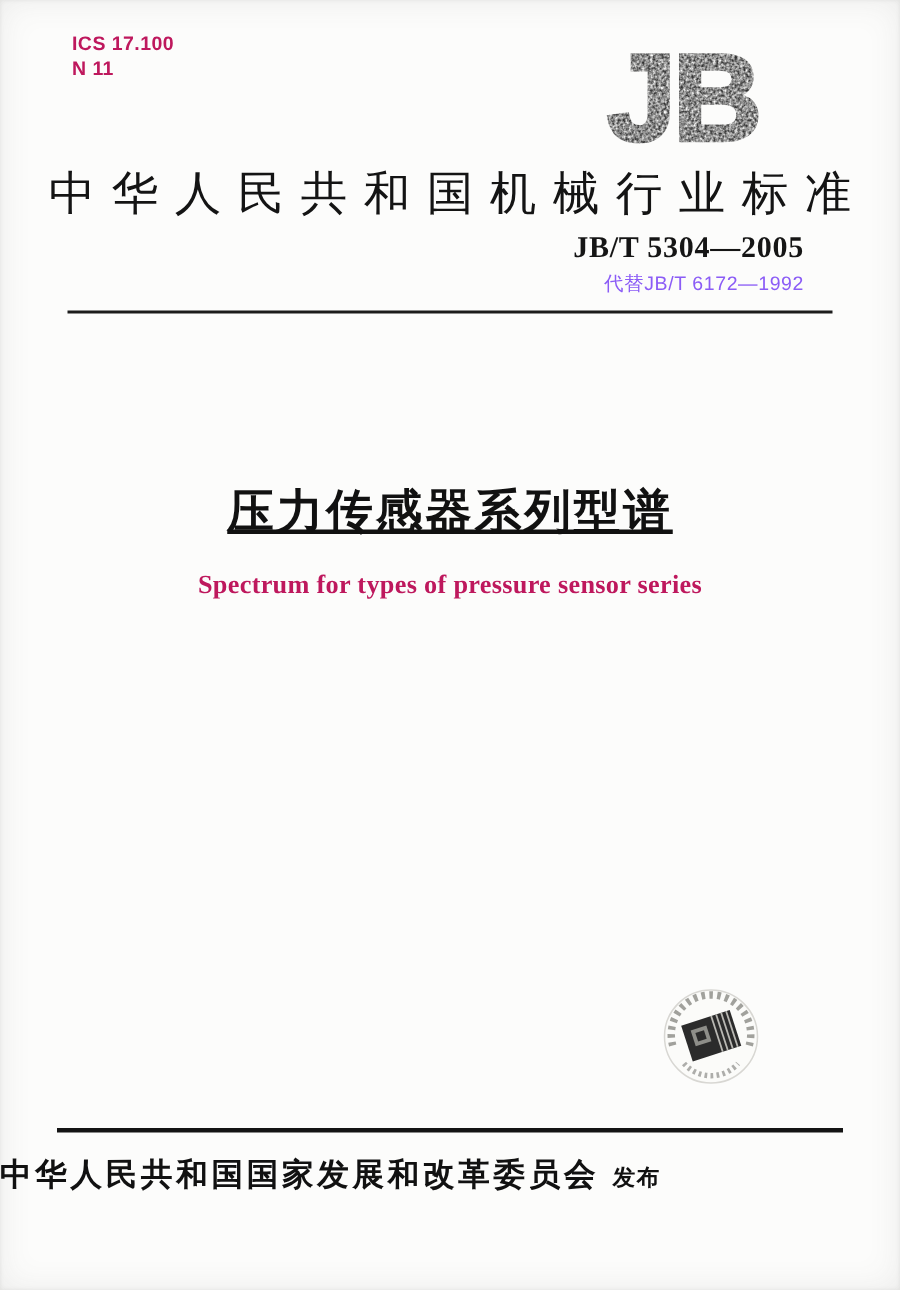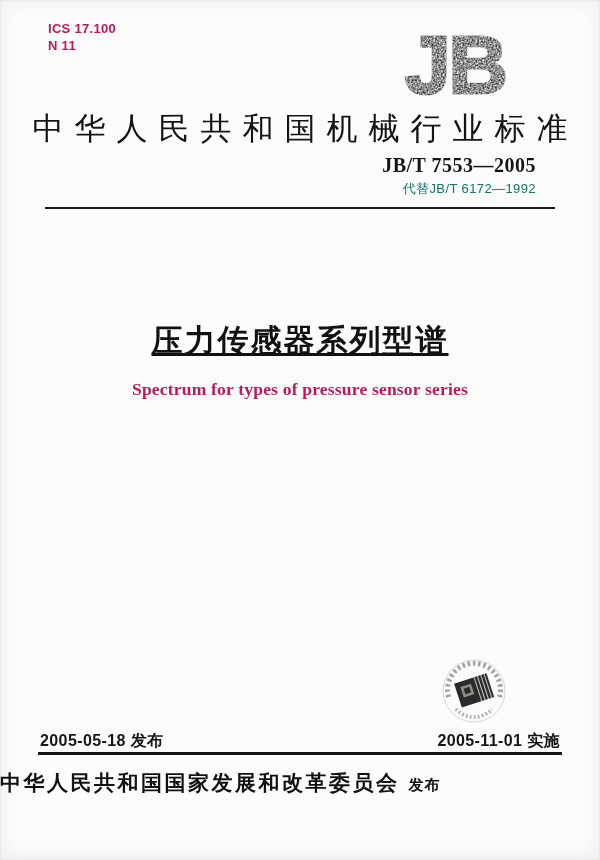--- a/index.html
+++ b/index.html
@@ -36,21 +36,21 @@
   .std-block {
     position:absolute; right:64px; top:154px;
     text-align:right; white-space:nowrap;
   }
   .std-number {
     font-family:"Liberation Serif","DejaVu Serif",serif;
     font-size:20px; font-weight:700; letter-spacing:0.5px; color:#151515;
   }
   .std-replaces {
     margin-top:3px;
-    font-size:13px; font-weight:500; color:#0f766e;
+    font-size:13px; font-weight:500; color:#8b5cf6;
     letter-spacing:0.4px;
   }
   .rule-top {
     position:absolute; left:45px; right:45px; top:207px;
     height:2px; background:#1c1c1c;
   }
   
   .doc-title {
     position:absolute; top:320px; left:0; width:100%;
     text-align:center;
@@ -108,21 +108,21 @@
         <feColorMatrix in="noise" type="matrix" values="0 0 0 0 0  0 0 0 0 0  0 0 0 0 0  0 0 0 1.6 -0.25" result="speckle"></feColorMatrix>
         <feComposite in="SourceGraphic" in2="speckle" operator="in"></feComposite>
       </filter>
     </defs>
     <text x="2" y="75" font-size="82" font-weight="bold" letter-spacing="-2" font-family="Liberation Sans, DejaVu Sans, sans-serif" fill="#333333" stroke="#333333" stroke-width="3" filter="url(#grain)">JB</text>
   </svg>
 
   <div class="header-title">中华人民共和国机械行业标准</div>
 
   <div class="std-block">
-    <div class="std-number">JB/T 7553—2005</div>
+    <div class="std-number">JB/T 5304—2005</div>
     <div class="std-replaces">代替JB/T 6172—1992</div>
   </div>
 
   <div class="rule-top"></div>
 
   <div class="doc-title">压力传感器系列型谱</div>
   <div class="doc-subtitle">Spectrum for types of pressure sensor series</div>
 
   <svg class="seal" viewBox="0 0 68 68">
     <circle cx="34" cy="34" r="31" fill="#fbfbf9" stroke="#d8d7d3" stroke-width="1"></circle>
@@ -137,24 +137,20 @@
       <rect x="24.5" y="28.5" width="6" height="6" fill="#2b2b2b"></rect>
       <g stroke="#b9b8b3" stroke-width="1.2">
         <line x1="38" y1="21" x2="38" y2="46"></line>
         <line x1="41.5" y1="21" x2="41.5" y2="46"></line>
         <line x1="45" y1="21" x2="45" y2="46"></line>
         <line x1="48.5" y1="21" x2="48.5" y2="46"></line>
       </g>
     </g>
   </svg>
 
-  <div class="dates-row">
-    <span>2005-05-18 发布</span>
-    <span>2005-11-01 实施</span>
-  </div>
 
   <div class="rule-bottom"></div>
 
   <div class="issuer-row">
     <span class="issuer-name">中华人民共和国国家发展和改革委员会</span><span class="issuer-action">发布</span>
   </div>
 
 </div>
 
 </body></html>

